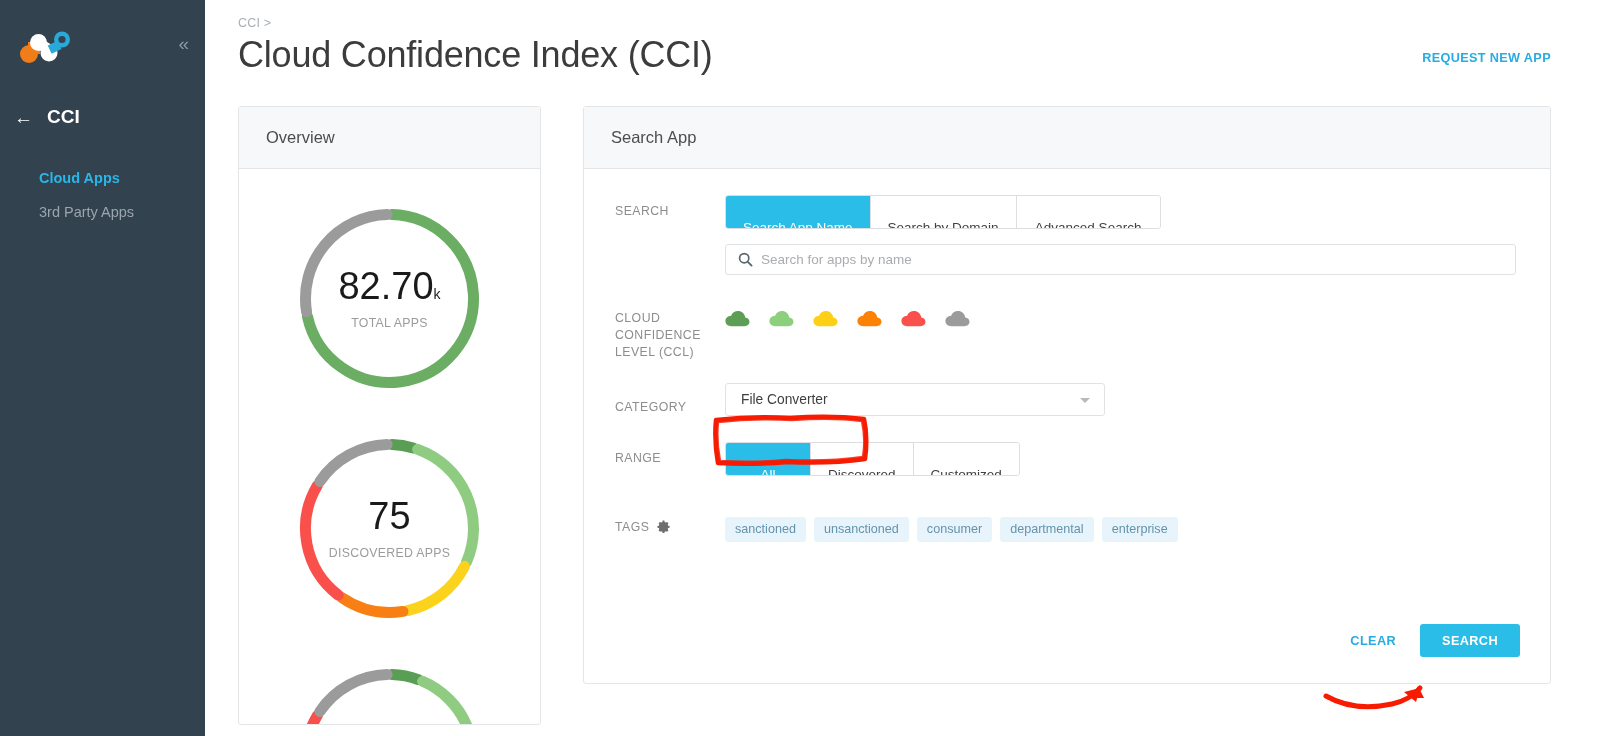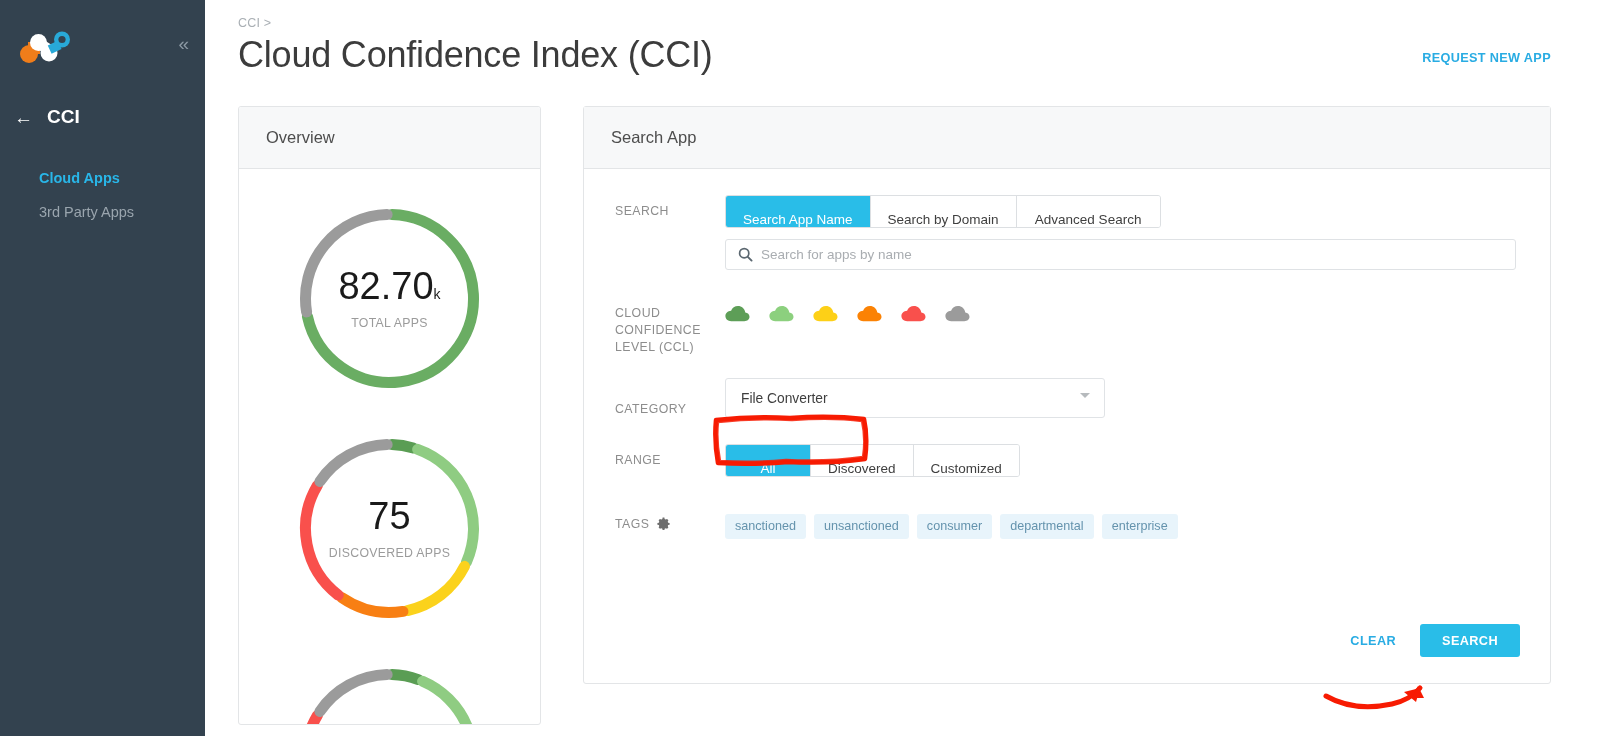--- a/index.html
+++ b/index.html
@@ -96,21 +96,21 @@
   .form-label {
     width: 110px; flex: 0 0 110px;
     font-size: 12.3px; color: #8d8d8d; letter-spacing: .45px;
     padding-top: 8px; line-height: 17px;
   }
   .form-field { flex: 1; position: relative; }
 
   
   .segmented { display: inline-flex; border: 1px solid #dcdfe2; border-radius: 3px; overflow: hidden; }
   .seg {
-    padding: 8px 17px; height: 31px; line-height: 31px;
+    padding: 16px 17px; height: 31px; line-height: 31px;
     font-size: 13.5px; color: #3f3f3f; background: #fff;
     border-right: 1px solid #dcdfe2; cursor: pointer; text-align: center;
   }
   .seg:last-child { border-right: none; }
   .seg.active { background: #29bde8; color: #fff; }
   .seg.wide { min-width: 143px; }
   .seg.w-all { min-width: 85px; }
 
   .search-input-wrap {
     margin-top: 11px; position: relative;
@@ -127,21 +127,21 @@
     position: absolute; left: 12px; top: 7px;
     width: 15px; height: 15px;
   }
 
   
   .clouds { display: flex; gap: 19px; padding-top: 9px; }
   .cloud { width: 25px; height: 16px; cursor: pointer; }
 
   
   .select-box {
-    width: 380px; height: 40px; border: 1px solid #e0e3e6; border-radius: 3px;
+    width: 380px; height: 33px; border: 1px solid #e0e3e6; border-radius: 3px;
     background: #fff; display: flex; align-items: center;
     padding: 0 12px 0 15px; font-size: 13.8px; color: #3e3e3e;
     cursor: pointer; position: relative;
   }
   .caret {
     position: absolute; right: 14px; top: 14px;
     width: 0; height: 0; border-left: 5px solid transparent;
     border-right: 5px solid transparent; border-top: 5px solid #b6babd;
   }
 

